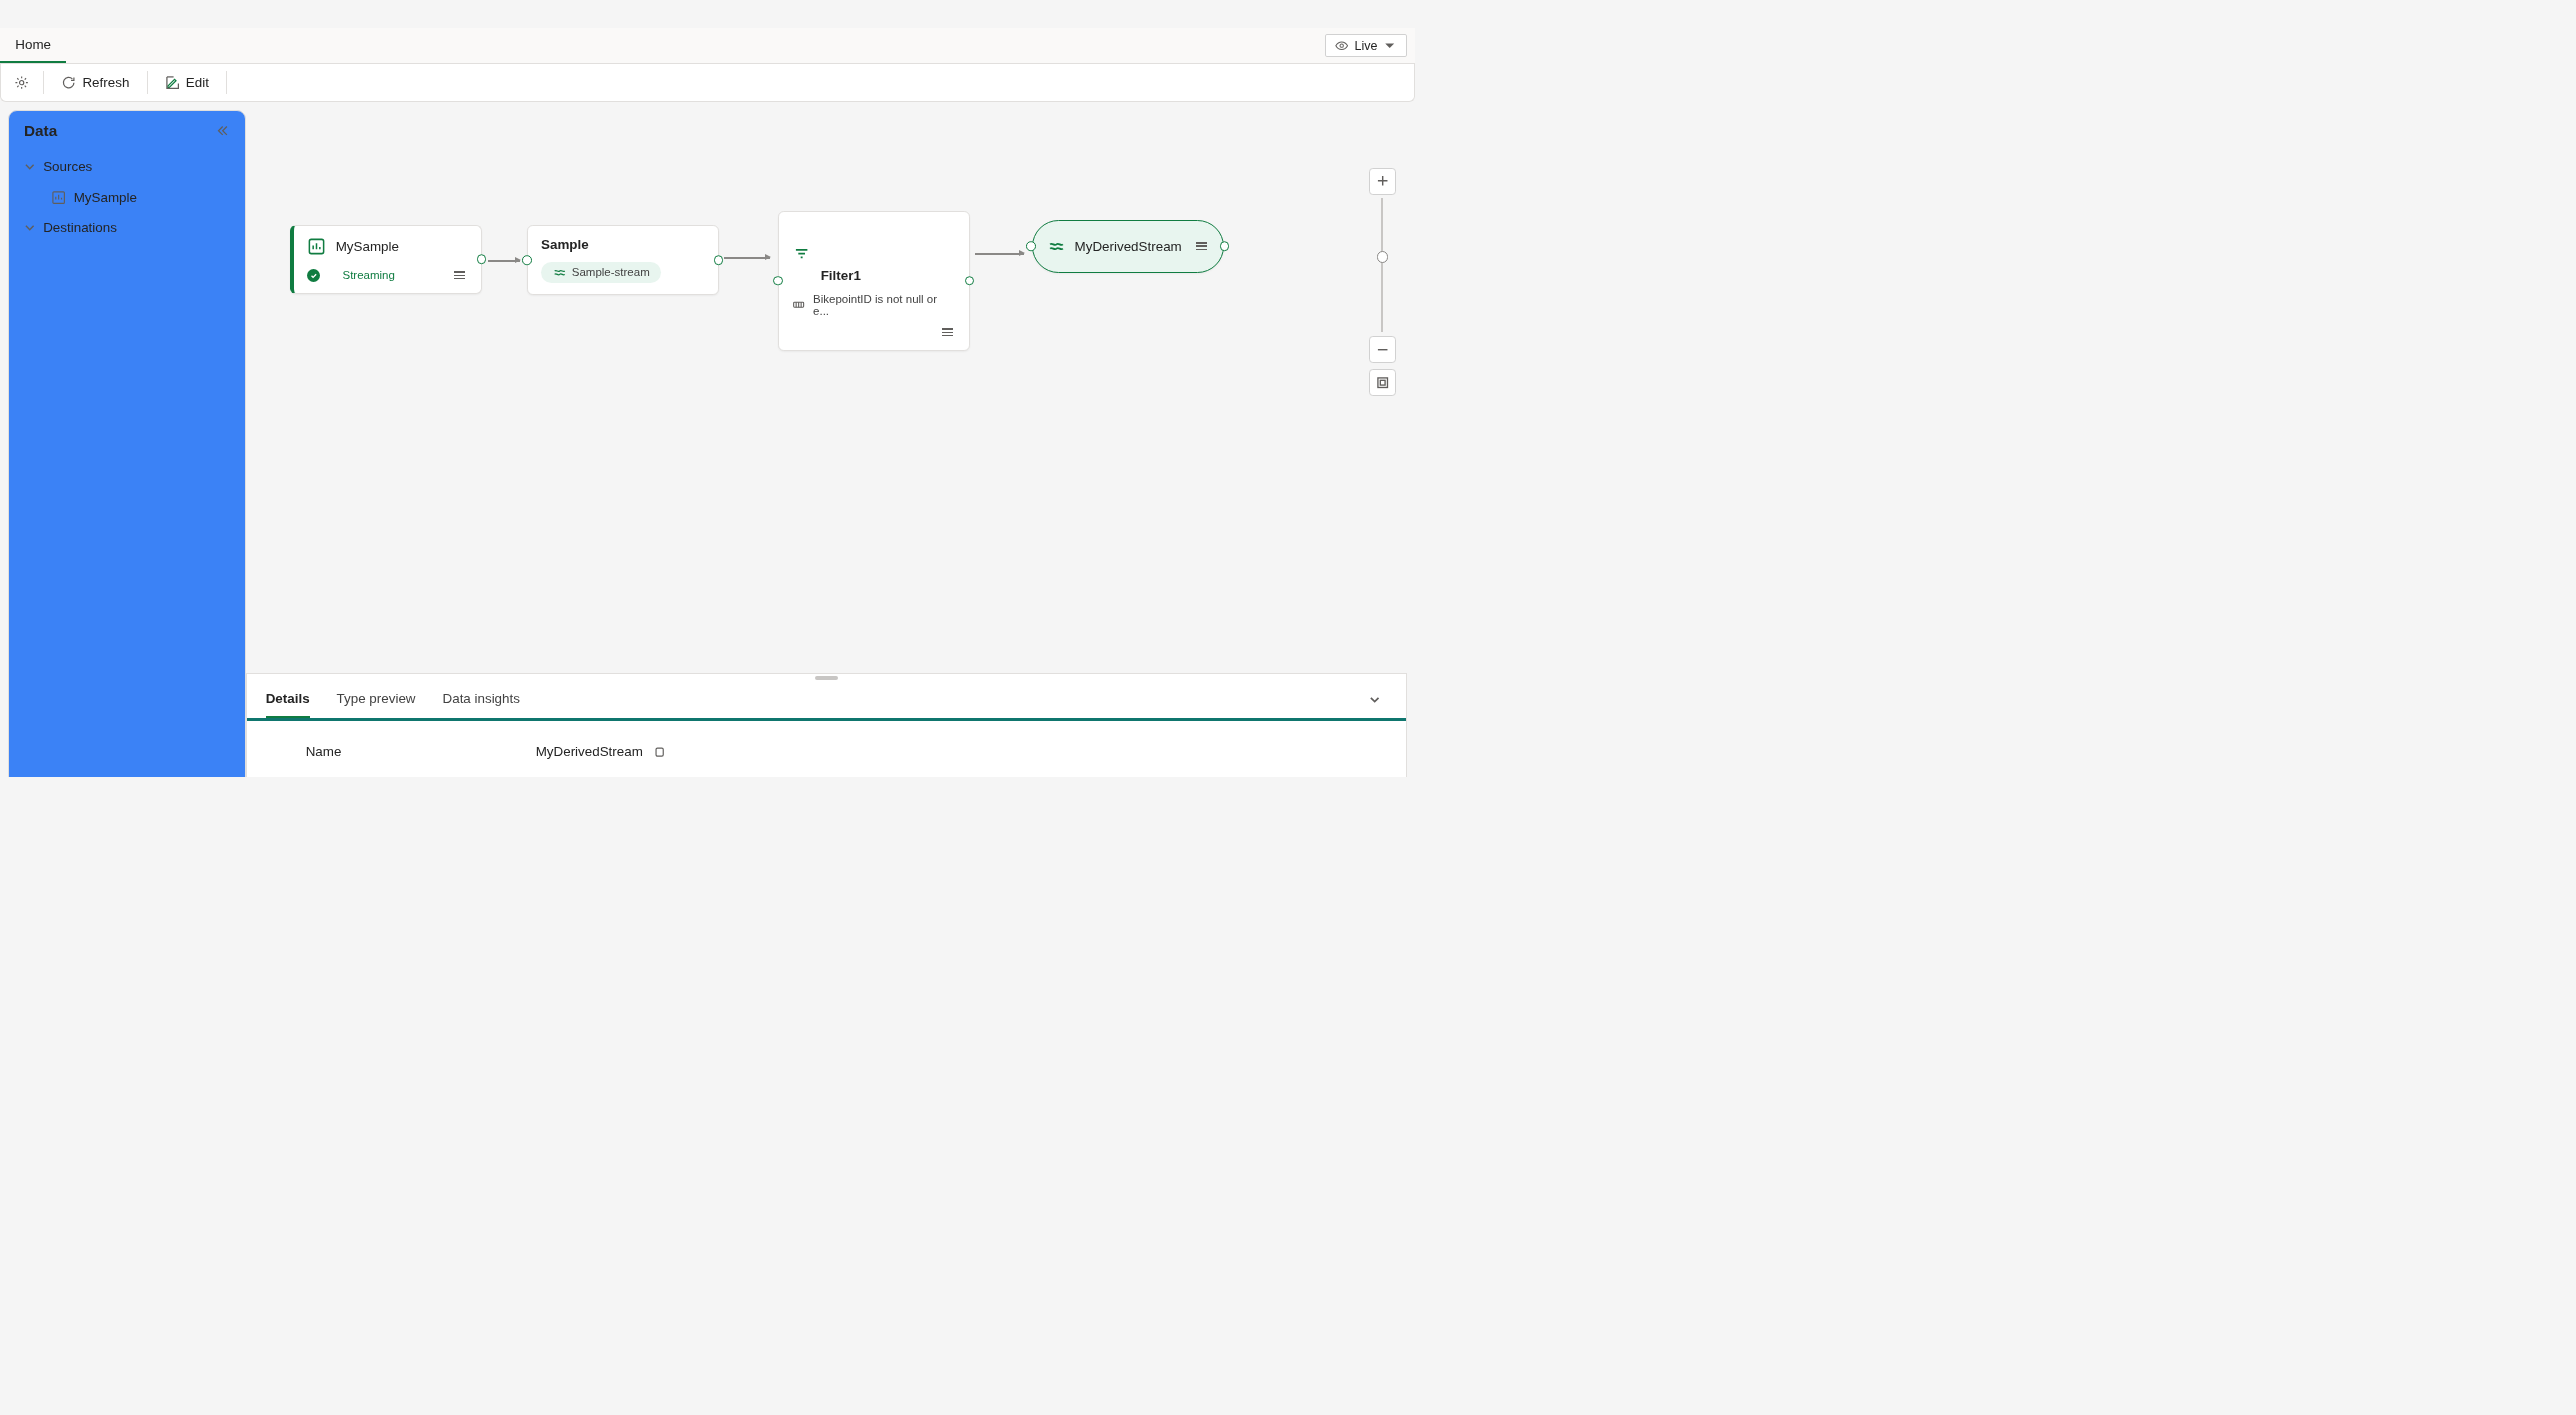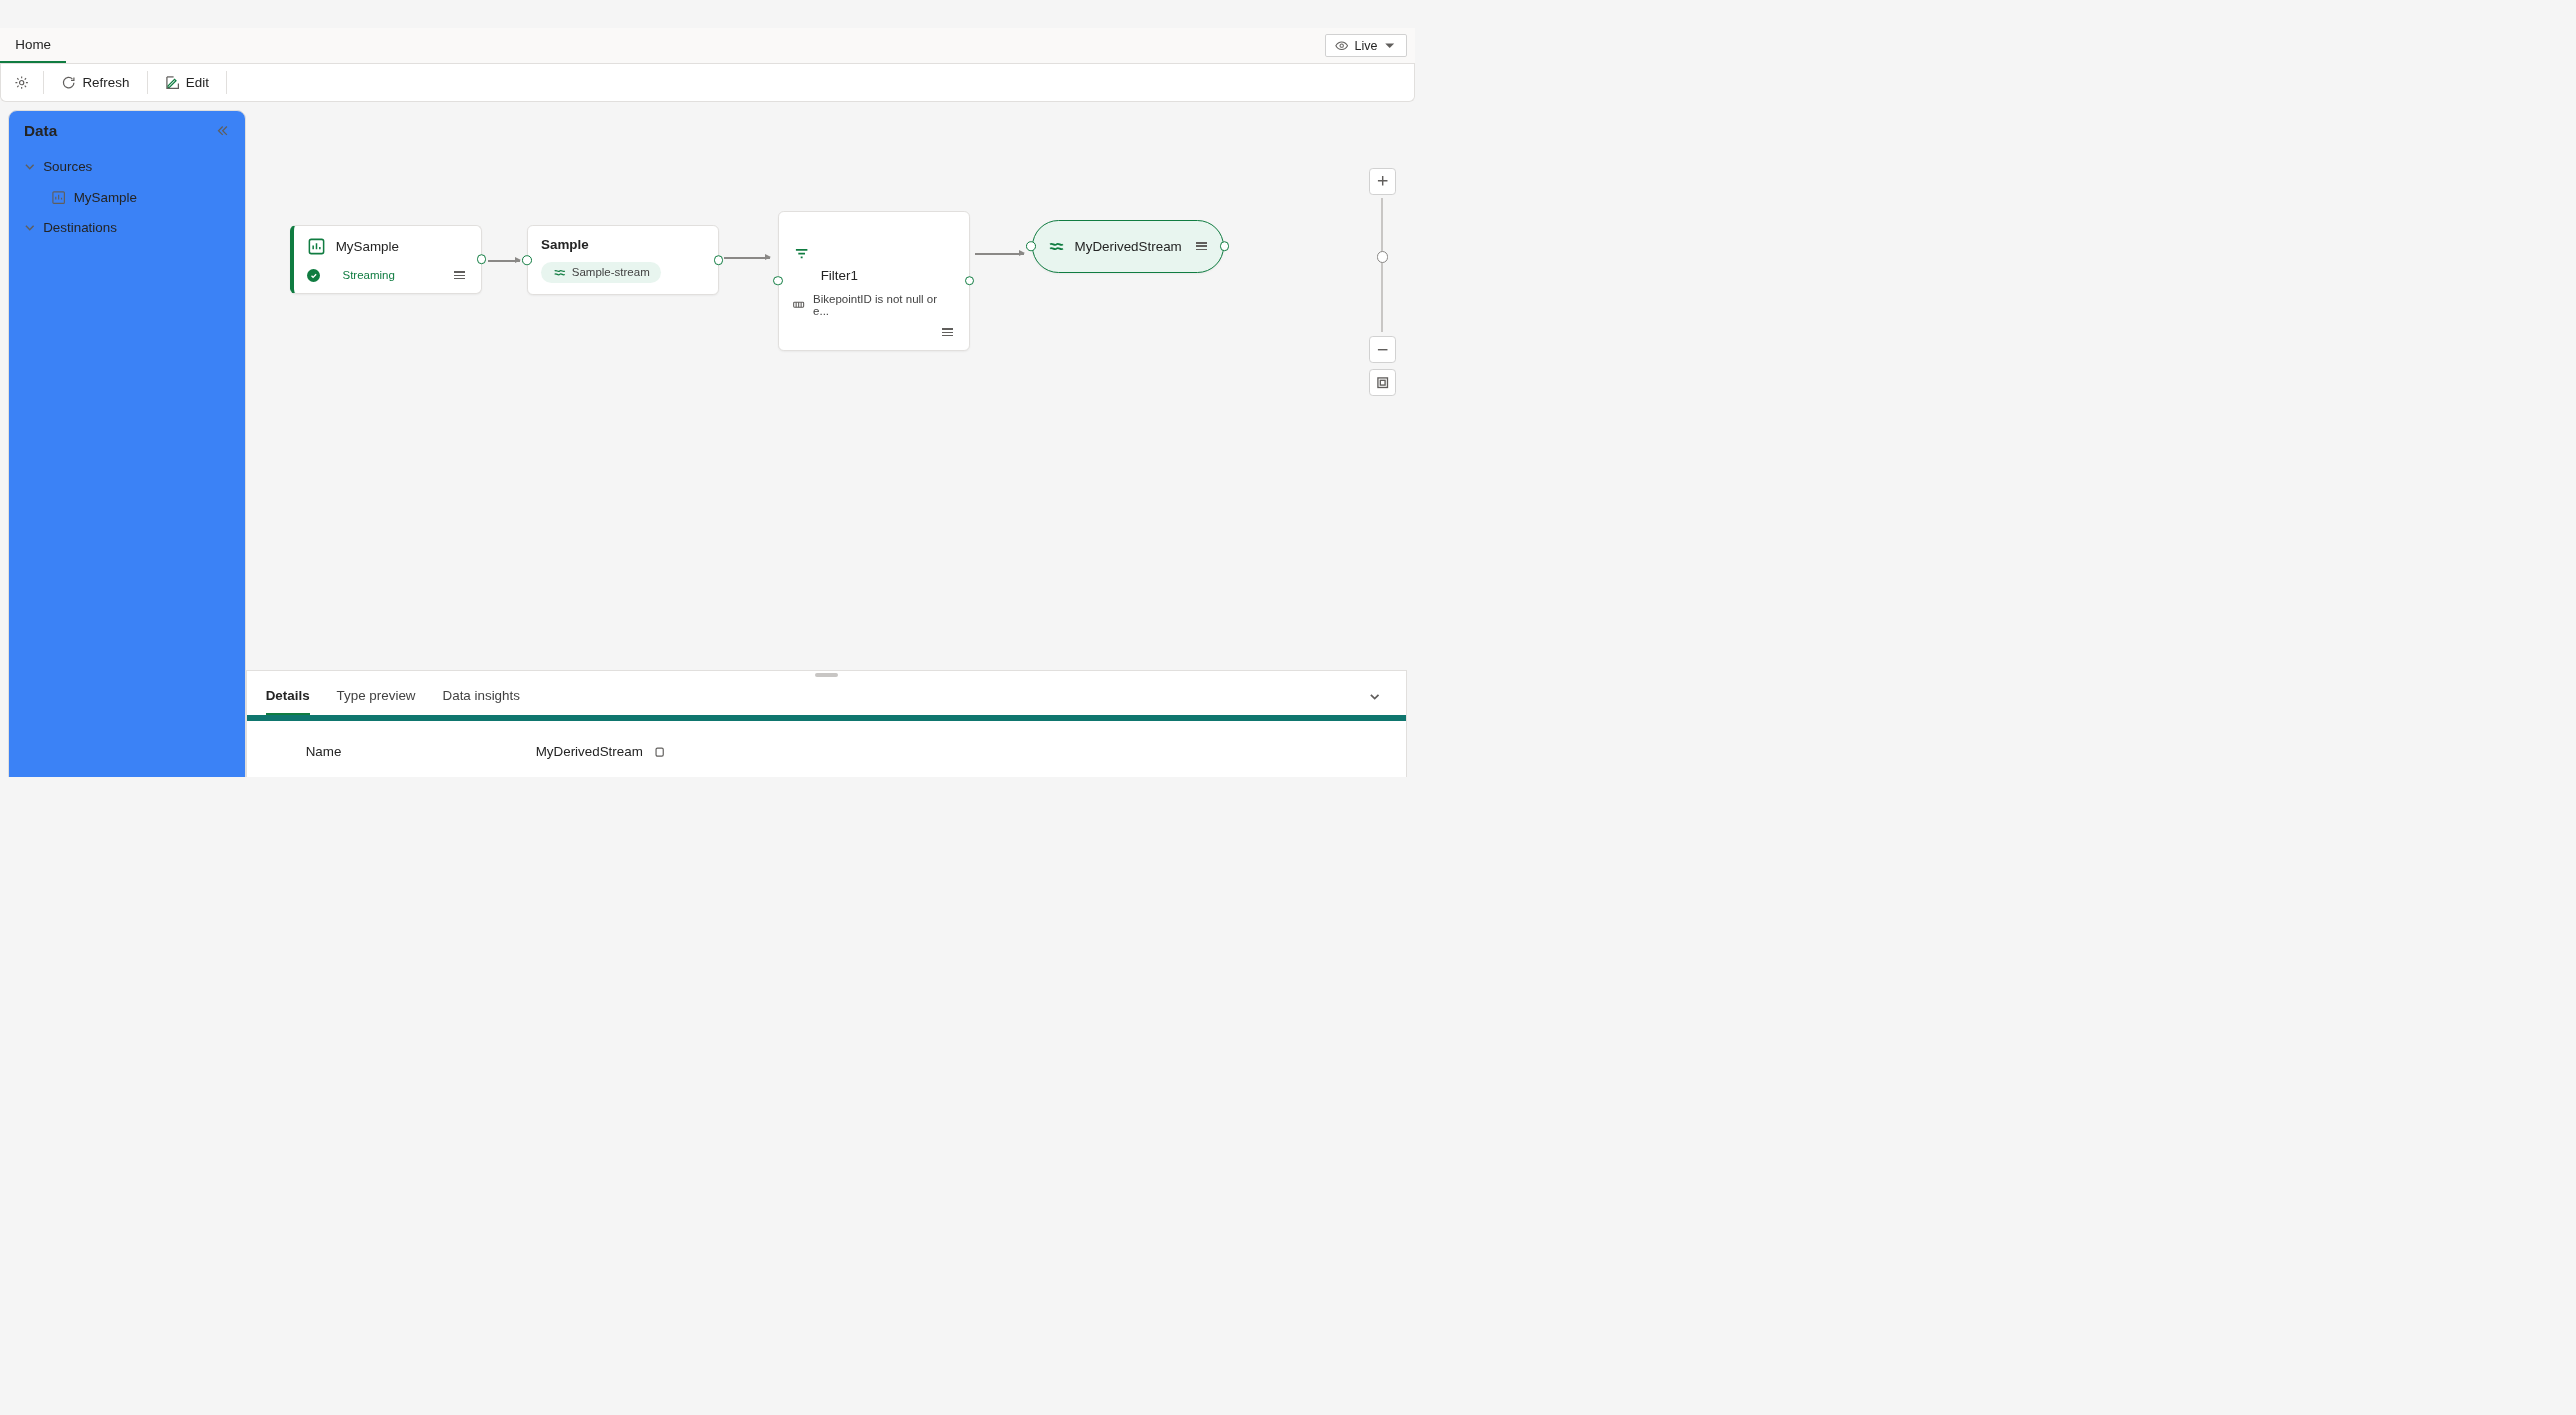--- a/index.html
+++ b/index.html
@@ -43,21 +43,21 @@
 .status-dot { width: 13.4px; height: 13.4px; background: #107c41; border-radius: 50%; display: flex; align-items: center; justify-content: center; }
 .hamburger { display: flex; flex-direction: column; gap: 1.9px; cursor: pointer; padding: 3.8px; }
 .hamburger span { width: 11.5px; height: 1.4px; background: #605e5c; }
 .node-icon { width: 19px; height: 19px; display: flex; align-items: center; justify-content: center; }
 .pill { background: #e8f5ef; border-radius: 11.5px; padding: 3.8px 11.5px; display: inline-flex; align-items: center; gap: 5.8px; font-size: 11.5px; color: #424242; }
 
 .node.sample .node-head { flex-direction: column; align-items: flex-start; gap: 9.6px; padding: 11.5px 13.4px; }
 .node.sample .node-title { font-weight: 600; }
 
 .node.filter .node-head { padding: 11.5px 13.4px 5.8px 13.4px; }
-.node.filter .node-title { font-weight: 400; margin-top: 45px; }
+.node.filter .node-title { font-weight: 700; margin-top: 45px; }
 .node.filter .filter-body { display: flex; align-items: center; gap: 7.7px; padding: 3.8px 13.4px 7.7px 13.4px; font-size: 11.5px; color: #424242; }
 .node.filter .node-sub { justify-content: flex-end; padding: 0 11.5px 9.6px 13.4px; }
 
 .node.derived { background: #e8f5ef; border: 1.9px solid #107c41; border-radius: 38px; width: 192px; display: flex; align-items: center; padding: 17px 15.3px; }
 .node.derived .node-head { padding: 0; gap: 9.6px; flex: 1; }
 .node.derived .hamburger { padding: 0; }
 
 
 .port { position: absolute; width: 9.6px; height: 9.6px; border: 1.9px solid #107c41; border-radius: 50%; background: #fff; }
 .port.out { right: -5.7px; top: 50%; transform: translateY(-50%); }
@@ -70,21 +70,21 @@
 
 .zoom-ctrl { position: absolute; right: 11.5px; top: 58px; display: flex; flex-direction: column; align-items: center; gap: 0; }
 .zoom-btn { width: 27px; height: 27px; background: #fff; border: 1px solid #d1d1d1; border-radius: 3.8px; display: flex; align-items: center; justify-content: center; cursor: pointer; font-size: 15.3px; color: #605e5c; }
 .zoom-track { width: 1.9px; height: 134px; background: #c8c6c4; position: relative; margin: 3.8px 0; }
 .zoom-thumb { position: absolute; width: 11.5px; height: 11.5px; background: #fff; border: 1px solid #8a8886; border-radius: 50%; left: -4.8px; top: 53px; cursor: pointer; }
 
 
 .bottom-panel { background: #fff; border: 1px solid #e1dfdd; border-radius: 0; }
 .resize-grip { height: 7.7px; display: flex; justify-content: center; align-items: center; cursor: ns-resize; }
 .resize-grip span { width: 23px; height: 3.8px; background: #c8c6c4; border-radius: 1.9px; }
-.panel-tabs { display: flex; align-items: center; justify-content: space-between; padding: 0 19px; border-bottom: 6px solid #0f766e; }
+.panel-tabs { display: flex; align-items: center; justify-content: space-between; padding: 0 19px; border-bottom: 3px solid #0f766e; }
 .ptab-group { display: flex; gap: 27px; }
 .ptab { padding: 9.6px 0; cursor: pointer; font-size: 13.4px; color: #424242; }
 .ptab.active { font-weight: 600; border-bottom: 2.9px solid #107c41; color: #242424; }
 .panel-body { padding: 23px 38px; margin-left: 21px; }
 .detail-row { display: flex; margin-bottom: 13.4px; font-size: 13.4px; }
 .detail-label { width: 230px; color: #242424; }
 .detail-value { display: flex; align-items: center; gap: 9.6px; }
 .copy-icon { cursor: pointer; }
 
 svg { display: block; }

